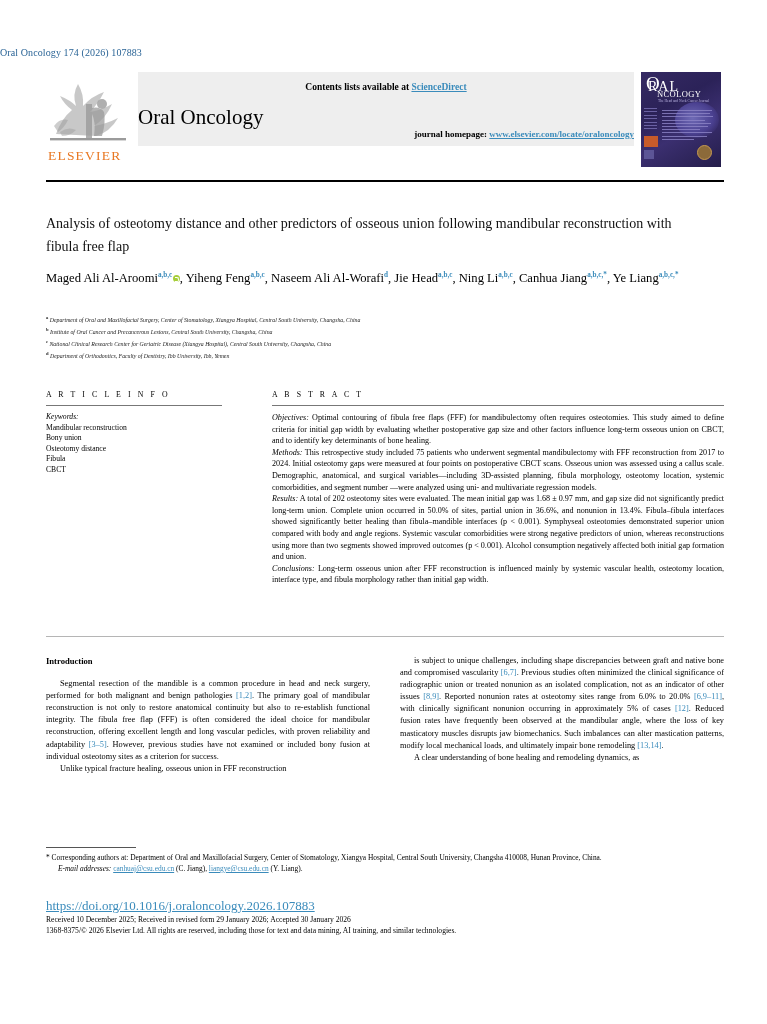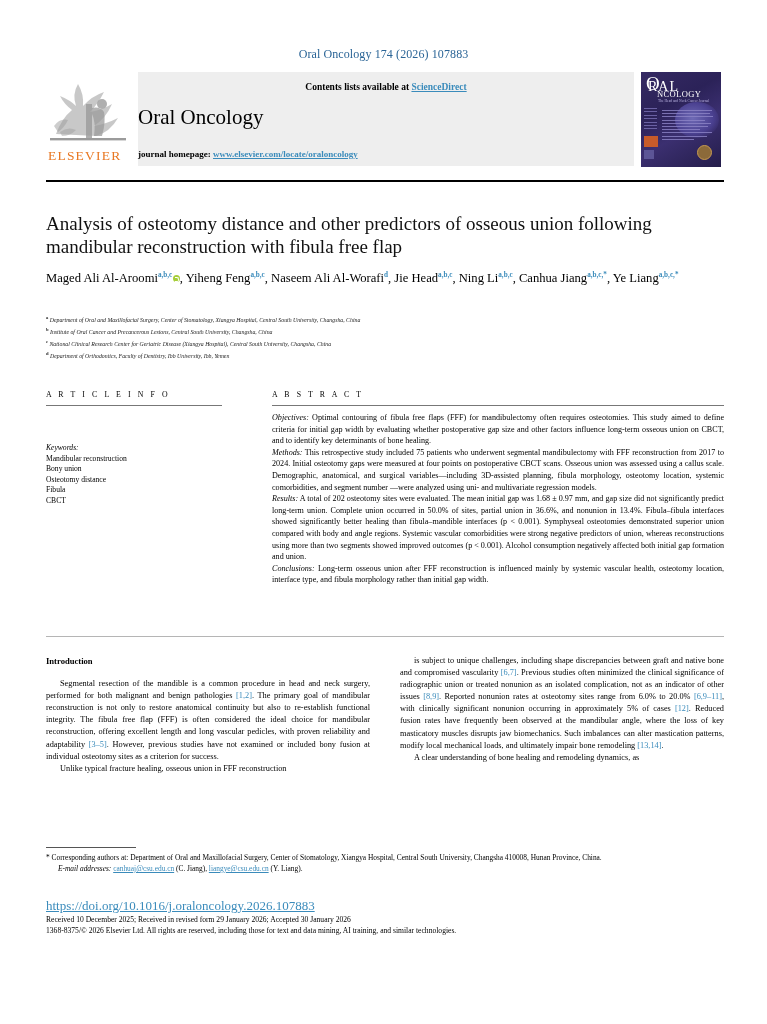--- a/index.html
+++ b/index.html
@@ -21,22 +21,21 @@
     width: 767px;
     height: 1024px;
   }
 
   
   .runninghead {
     position: absolute;
     top: 47px;
     left: 0;
     width: 767px;
-    text-align: center;
-    font-size: 12px;
+    font-size: 10px;
     color: #2a6496;
     font-family: "Liberation Serif", serif;
     letter-spacing: .1px;
   }
 
   
   .masthead {
     position: absolute;
     top: 72px;
     left: 46px;
@@ -66,21 +65,21 @@
     letter-spacing: 1.2px;
     color: #e87722;
     font-family: "Liberation Serif", serif;
     text-align: left;
   }
   .center-band {
     position: absolute;
     left: 92px;
     top: 0;
     width: 496px;
-    height: 94px;
+    height: 74px;
     background: #eeeeee;
   }
   .contents-line {
     position: absolute;
     top: 10px;
     left: 0;
     width: 496px;
     text-align: center;
     font-size: 9.5px;
     font-weight: bold;
@@ -96,21 +95,21 @@
     width: 496px;
     text-align: left;
     font-size: 21px;
     font-family: "Liberation Serif", serif;
   }
   .homepage-line {
     position: absolute;
     bottom: 7px;
     left: 0;
     width: 496px;
-    text-align: left;
+    text-align: right;
     font-size: 9px;
     font-weight: bold;
   }
   .homepage-line .hp-link {
     color: #3a8bbb;
     font-weight: bold;
   }
   .cover-box {
     position: absolute;
     right: 0;
@@ -215,21 +214,21 @@
     height: 2px;
     background: #000;
   }
 
   
   .title {
     position: absolute;
     left: 46px;
     top: 212px;
     width: 640px;
-    font-size: 19px;
+    font-size: 14px;
     line-height: 23px;
     font-family: "Liberation Serif", serif;
     color: #111;
   }
   .authors {
     position: absolute;
     left: 46px;
     top: 267px;
     width: 640px;
     font-size: 12.6px;
@@ -301,21 +300,20 @@
   .keywords {
     position: absolute;
     left: 46px;
     top: 412px;
     width: 190px;
     font-size: 7.6px;
     line-height: 10.6px;
   }
   .keywords .kw-title {
     font-style: italic;
-    margin-top: 31px;
   }
 
   .abstract {
     position: absolute;
     left: 272px;
     top: 412px;
     width: 452px;
     font-size: 8.1px;
     line-height: 11.6px;
     text-align: justify;

